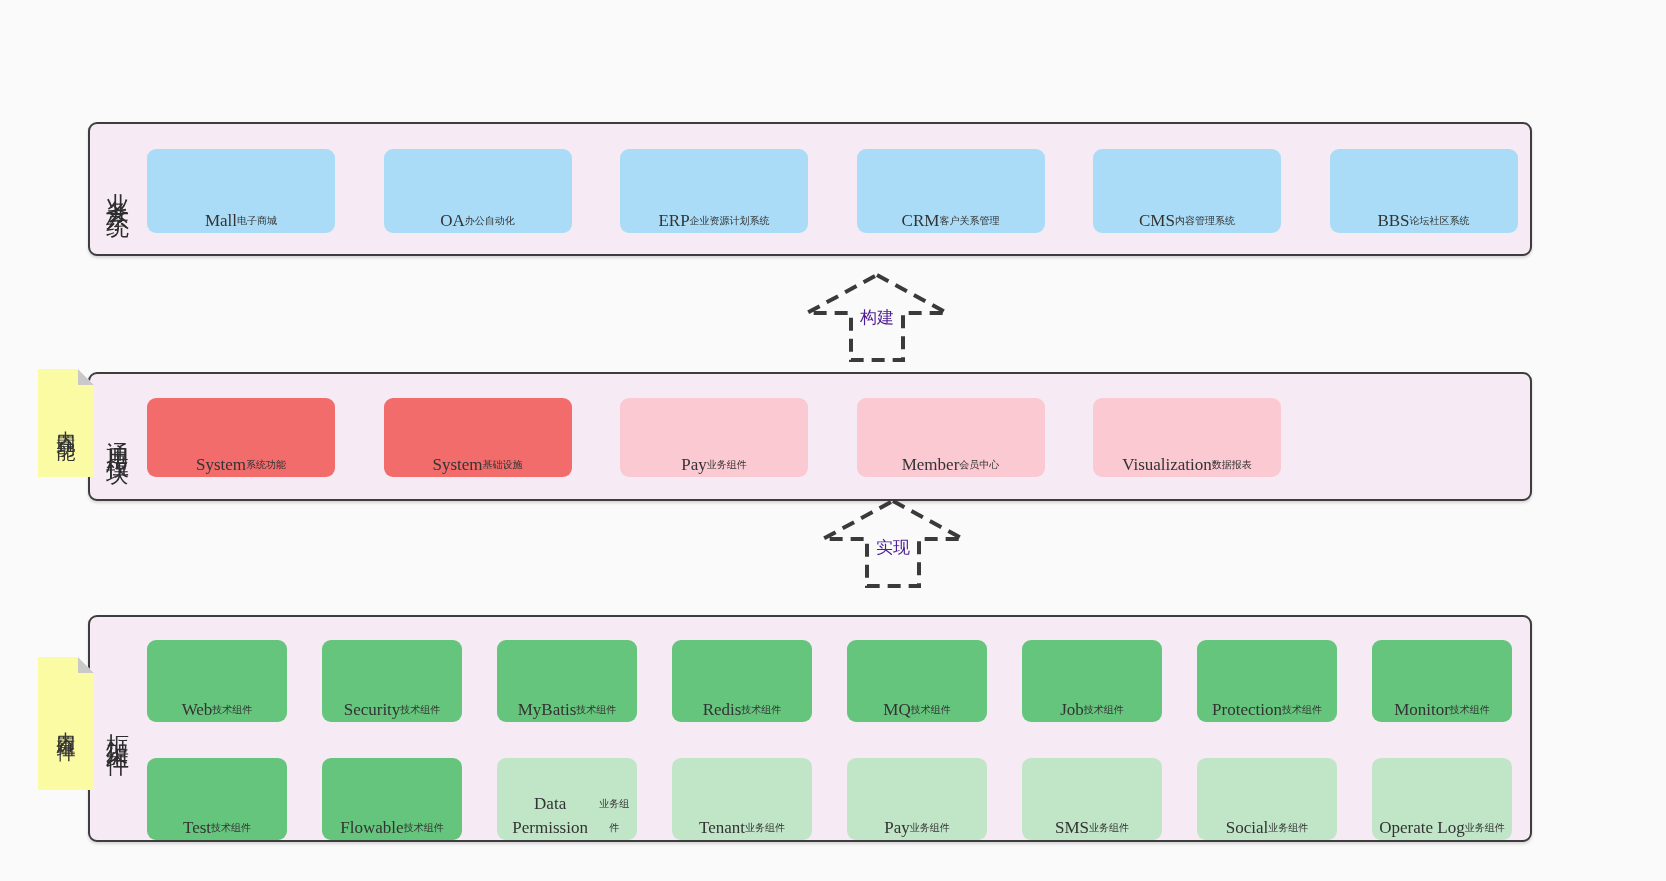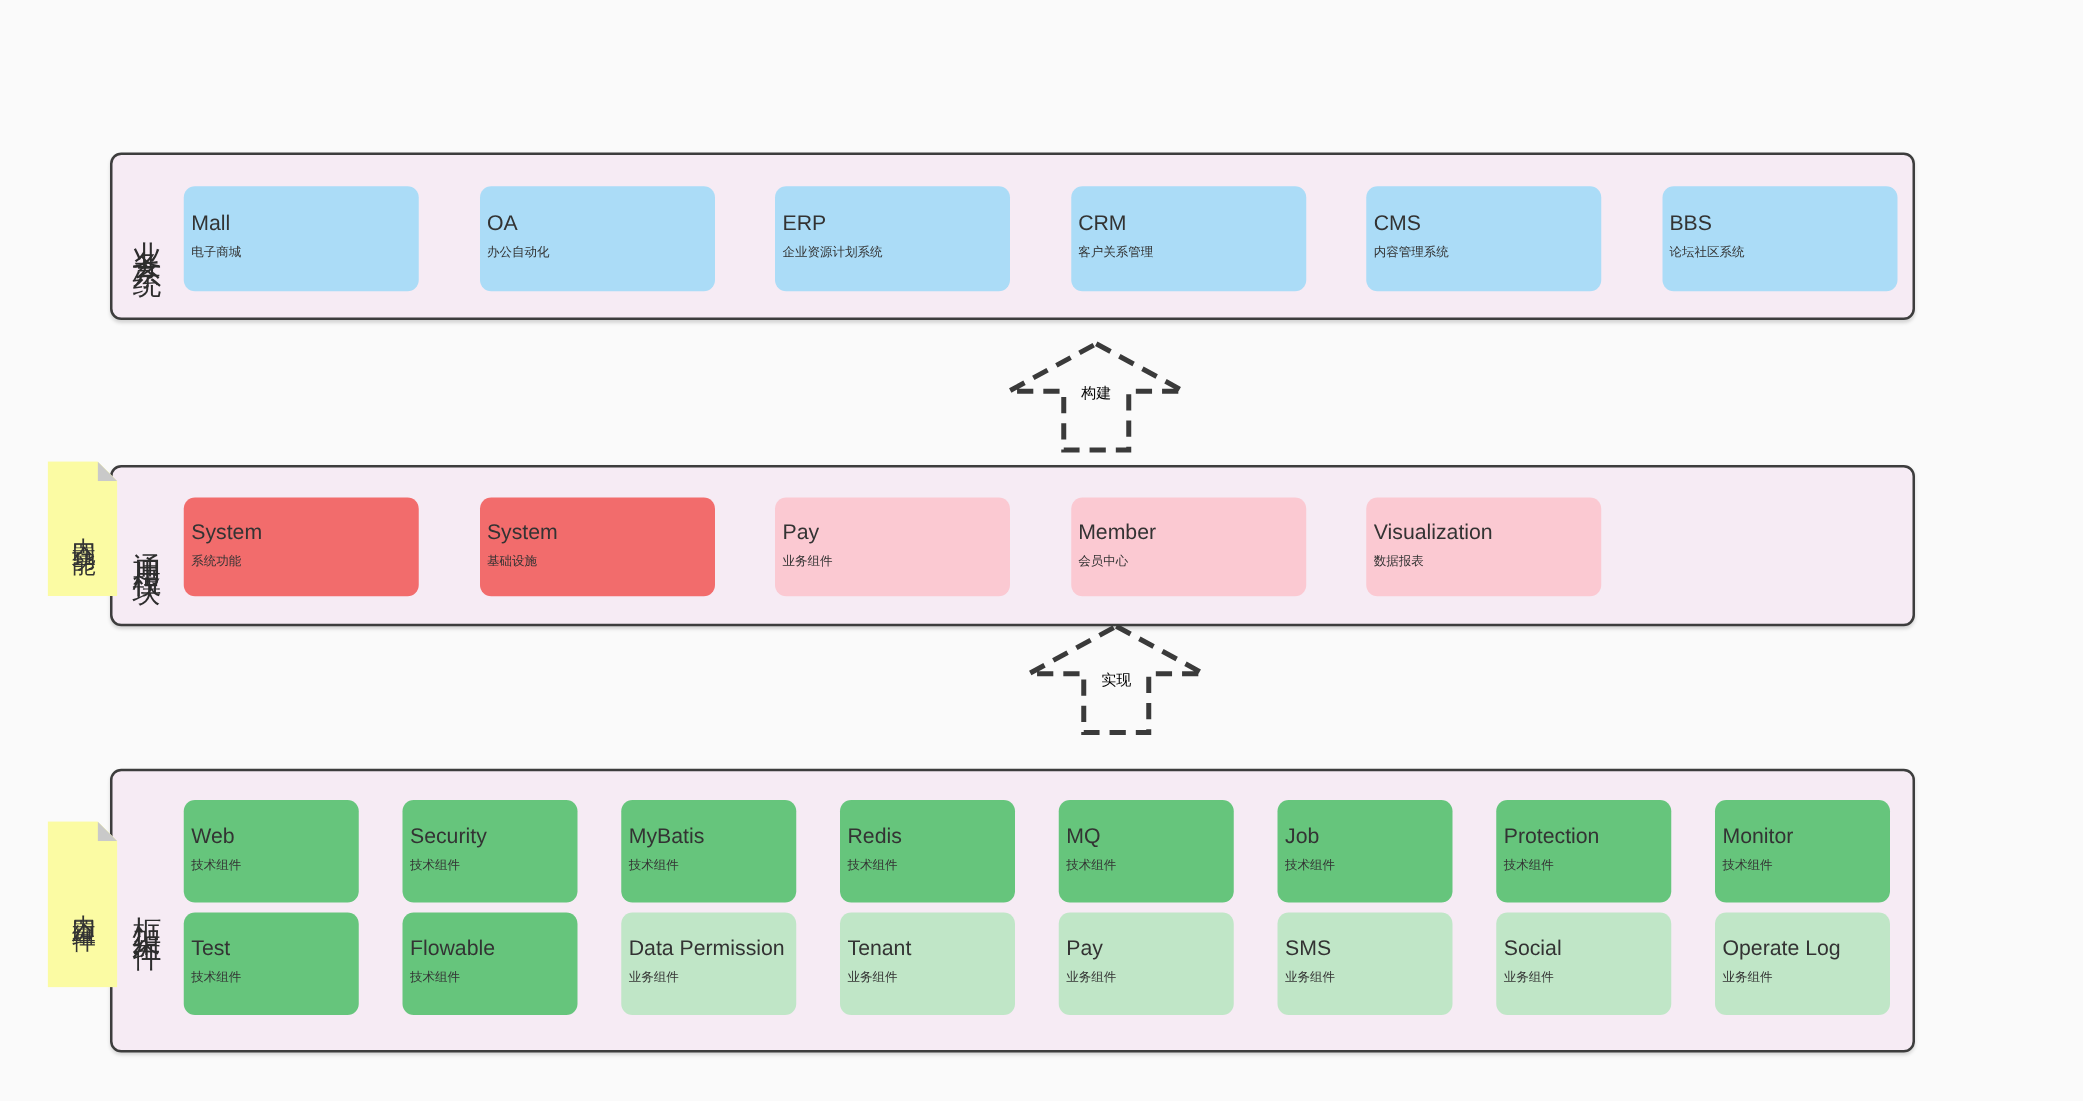--- a/index.html
+++ b/index.html
@@ -14,25 +14,25 @@
   .band-2 { top:372px; height:129px; }
   .band-3 { top:615px; height:227px; }
   .band-label { position:absolute; left:13px; top:50%; transform:translateY(-50%);
                 writing-mode:vertical-rl; text-orientation:upright;
                 font-size:23px; letter-spacing:7px; color:#2d2d2d; white-space:nowrap; }
 
   
   .boxes { position:absolute; left:57px; display:flex; gap:48.5px; }
   .band-1 .boxes { top:25px; }
   .band-2 .boxes { top:24px; }
-  .band-3 .rows  { position:absolute; left:57px; top:23px; display:flex; flex-direction:column; gap:8px; }
+  .band-3 .rows  { position:absolute; left:57px; top:23px; display:flex; flex-direction:column; gap:36px; }
   .row { display:flex; gap:35px; }
 
-  .box { box-sizing:border-box; border-radius:9px; display:flex; flex-direction:column;
-         align-items:flex-start; justify-content:center; text-align:center; padding:0 6px; }
+  .box { box-sizing:border-box; border-radius:9px; display:flex; flex-direction:row;
+         align-items:flex-end; justify-content:center; text-align:center; padding:0 6px;font-family:Liberation Serif, serif; }
   .box-wide   { width:188px; height:84px; }
   .band-2 .box-wide { height:79px; }
   .box-narrow { width:140px; height:82px; }
   .box .name { font-size:17px;   line-height:24px; }
   .box .desc { font-size:10px;   line-height:24px; }
 
   
   .v-blue       { background:#abdcf7; }
   .v-red        { background:#f26c6c; }
   .v-pink       { background:#fbc9d2; }
@@ -50,21 +50,21 @@
   .note-text { writing-mode:vertical-rl; text-orientation:upright;
                font-size:19px; letter-spacing:4px; color:#333; }
 
   
   .arrow { position:absolute; width:160px; height:95px; }
   .arrow svg { display:block; width:100%; height:100%; }
   .arrow polygon { fill:none; stroke:#3a3a3a; stroke-width:4; stroke-dasharray:13 8; }
   .arrow-1 { left:797px; top:270px; }
   .arrow-2 { left:813px; top:496px; }
   .arrow-label { position:absolute; left:50%; transform:translateX(-50%);
-                 background:#fafafa; padding:0 3px; font-size:12px; color:#000000; white-space:nowrap; }
+                 background:#fafafa; padding:0 3px; font-size:17px; color:#4c1d95; white-space:nowrap; }
   .arrow-1 .arrow-label { top:36px; }
   .arrow-2 .arrow-label { top:40px; }
 </style>
 </head>
 <body>
 
 <div class="canvas">
 
   <div class="band band-1">
     <div class="band-label">业务系统</div>

